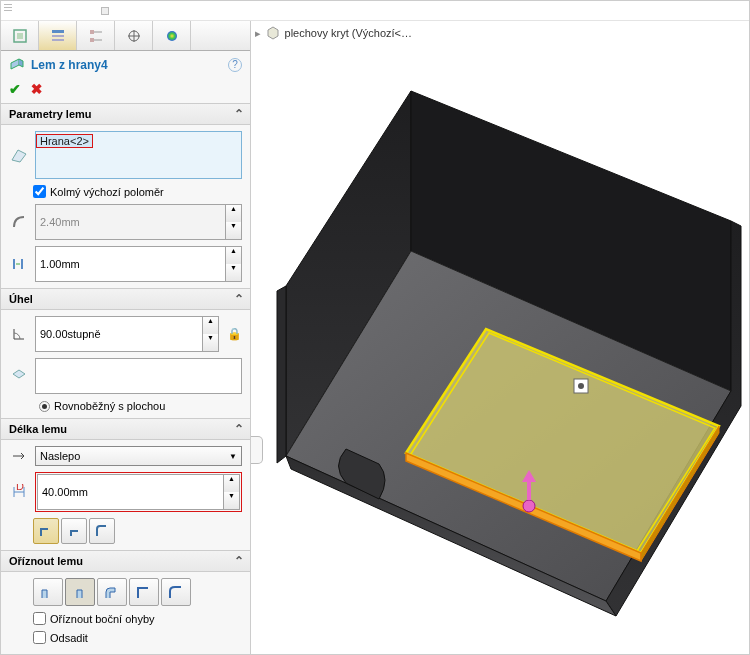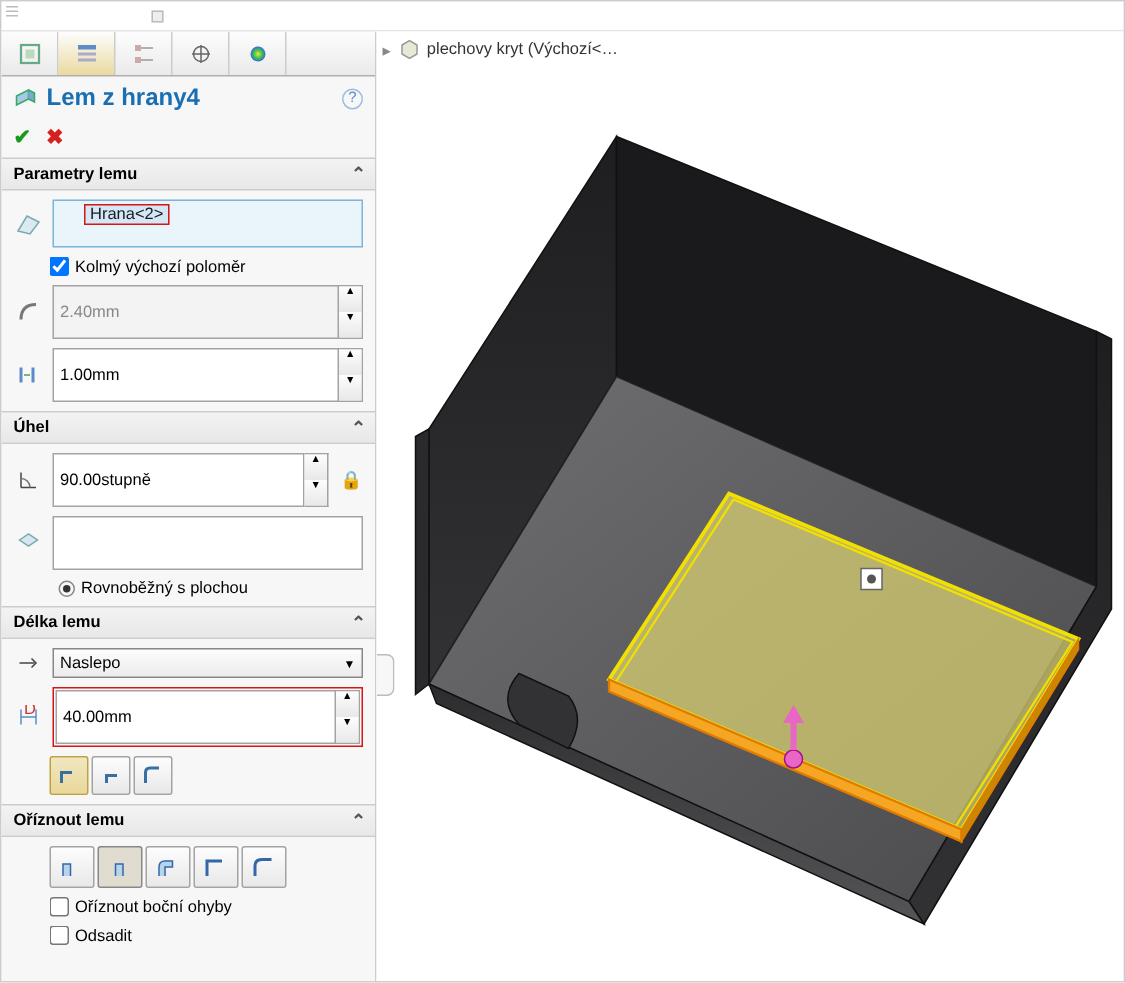--- a/index.html
+++ b/index.html
@@ -9,35 +9,35 @@
 .viewport { flex: 1; background: #fff; position: relative; }
 
 
 .tabstrip { display: flex; height: 30px; background: linear-gradient(#fdfdfd,#eaeaea); border-bottom: 1px solid #b0b0b0; }
 .tab { width: 38px; display: flex; align-items: center; justify-content: center; border-right: 1px solid #ccc; }
 .tab.active { background: linear-gradient(#fefefe,#e9d9a0); }
 .icon16 { width: 16px; height: 16px; }
 
 
 .feat-head { display: flex; align-items: center; padding: 6px 8px; gap: 6px; position: relative; }
-.feat-head .title { color: #1a6fb3; font-weight: bold; font-size: 16px; }
+.feat-head .title { color: #1a6fb3; font-weight: bold; font-size: 12px; }
 .help { position: absolute; right: 8px; color: #5a8cc7; border: 1px solid #9bbede; width: 14px; height: 14px; border-radius: 7px; text-align: center; line-height: 12px; font-size: 10px; }
 
 .okrow { padding: 2px 8px 6px; display: flex; gap: 10px; }
 .ok { color: #1a9a1a; font-size: 14px; font-weight: bold; }
 .cancel { color: #d62020; font-size: 14px; font-weight: bold; }
 
 .section-head { background: linear-gradient(#f3f3f3,#e8e8e8); border-top: 1px solid #ccc; border-bottom: 1px solid #ccc; padding: 4px 8px; font-weight: bold; position: relative; }
 .collapse { position: absolute; right: 6px; top: 3px; font-size: 12px; color: #555; }
 
 .section-body { padding: 6px 8px; display: flex; flex-direction: column; gap: 6px; }
 .row { display: flex; align-items: center; gap: 6px; }
 .row .lead-icon { width: 20px; display: flex; justify-content: center; }
 
-.listbox { flex: 1; height: 32px; background: #e9f4fb; border: 1px solid #7db4d8; padding: 2px 20px; }
+.listbox { flex: 1; height: 48px; background: #e9f4fb; border: 1px solid #7db4d8; padding: 2px 0; }
 .listbox .sel { display: inline-block; color: #1a1a1a; border: 1.5px solid #d81515; padding: 0 3px; background: #d3e7f6; }
 
 .btn { background: linear-gradient(#fdfdfd,#e8e8e8); border: 1px solid #a3a3a3; padding: 3px 10px; border-radius: 2px; }
 .chk { display: flex; align-items: center; gap: 4px; padding-left: 24px; }
 .chk input { width: 13px; height: 13px; }
 
 .spin { flex: 1; display: flex; }
 .spin input { flex: 1; border: 1px solid #a3a3a3; padding: 2px 4px; height: 36px; }
 .spin input[disabled] { background: #f3f3f3; color: #888; }
 .spin .step { width: 16px; border: 1px solid #a3a3a3; border-left: none; display: flex; flex-direction: column; }

